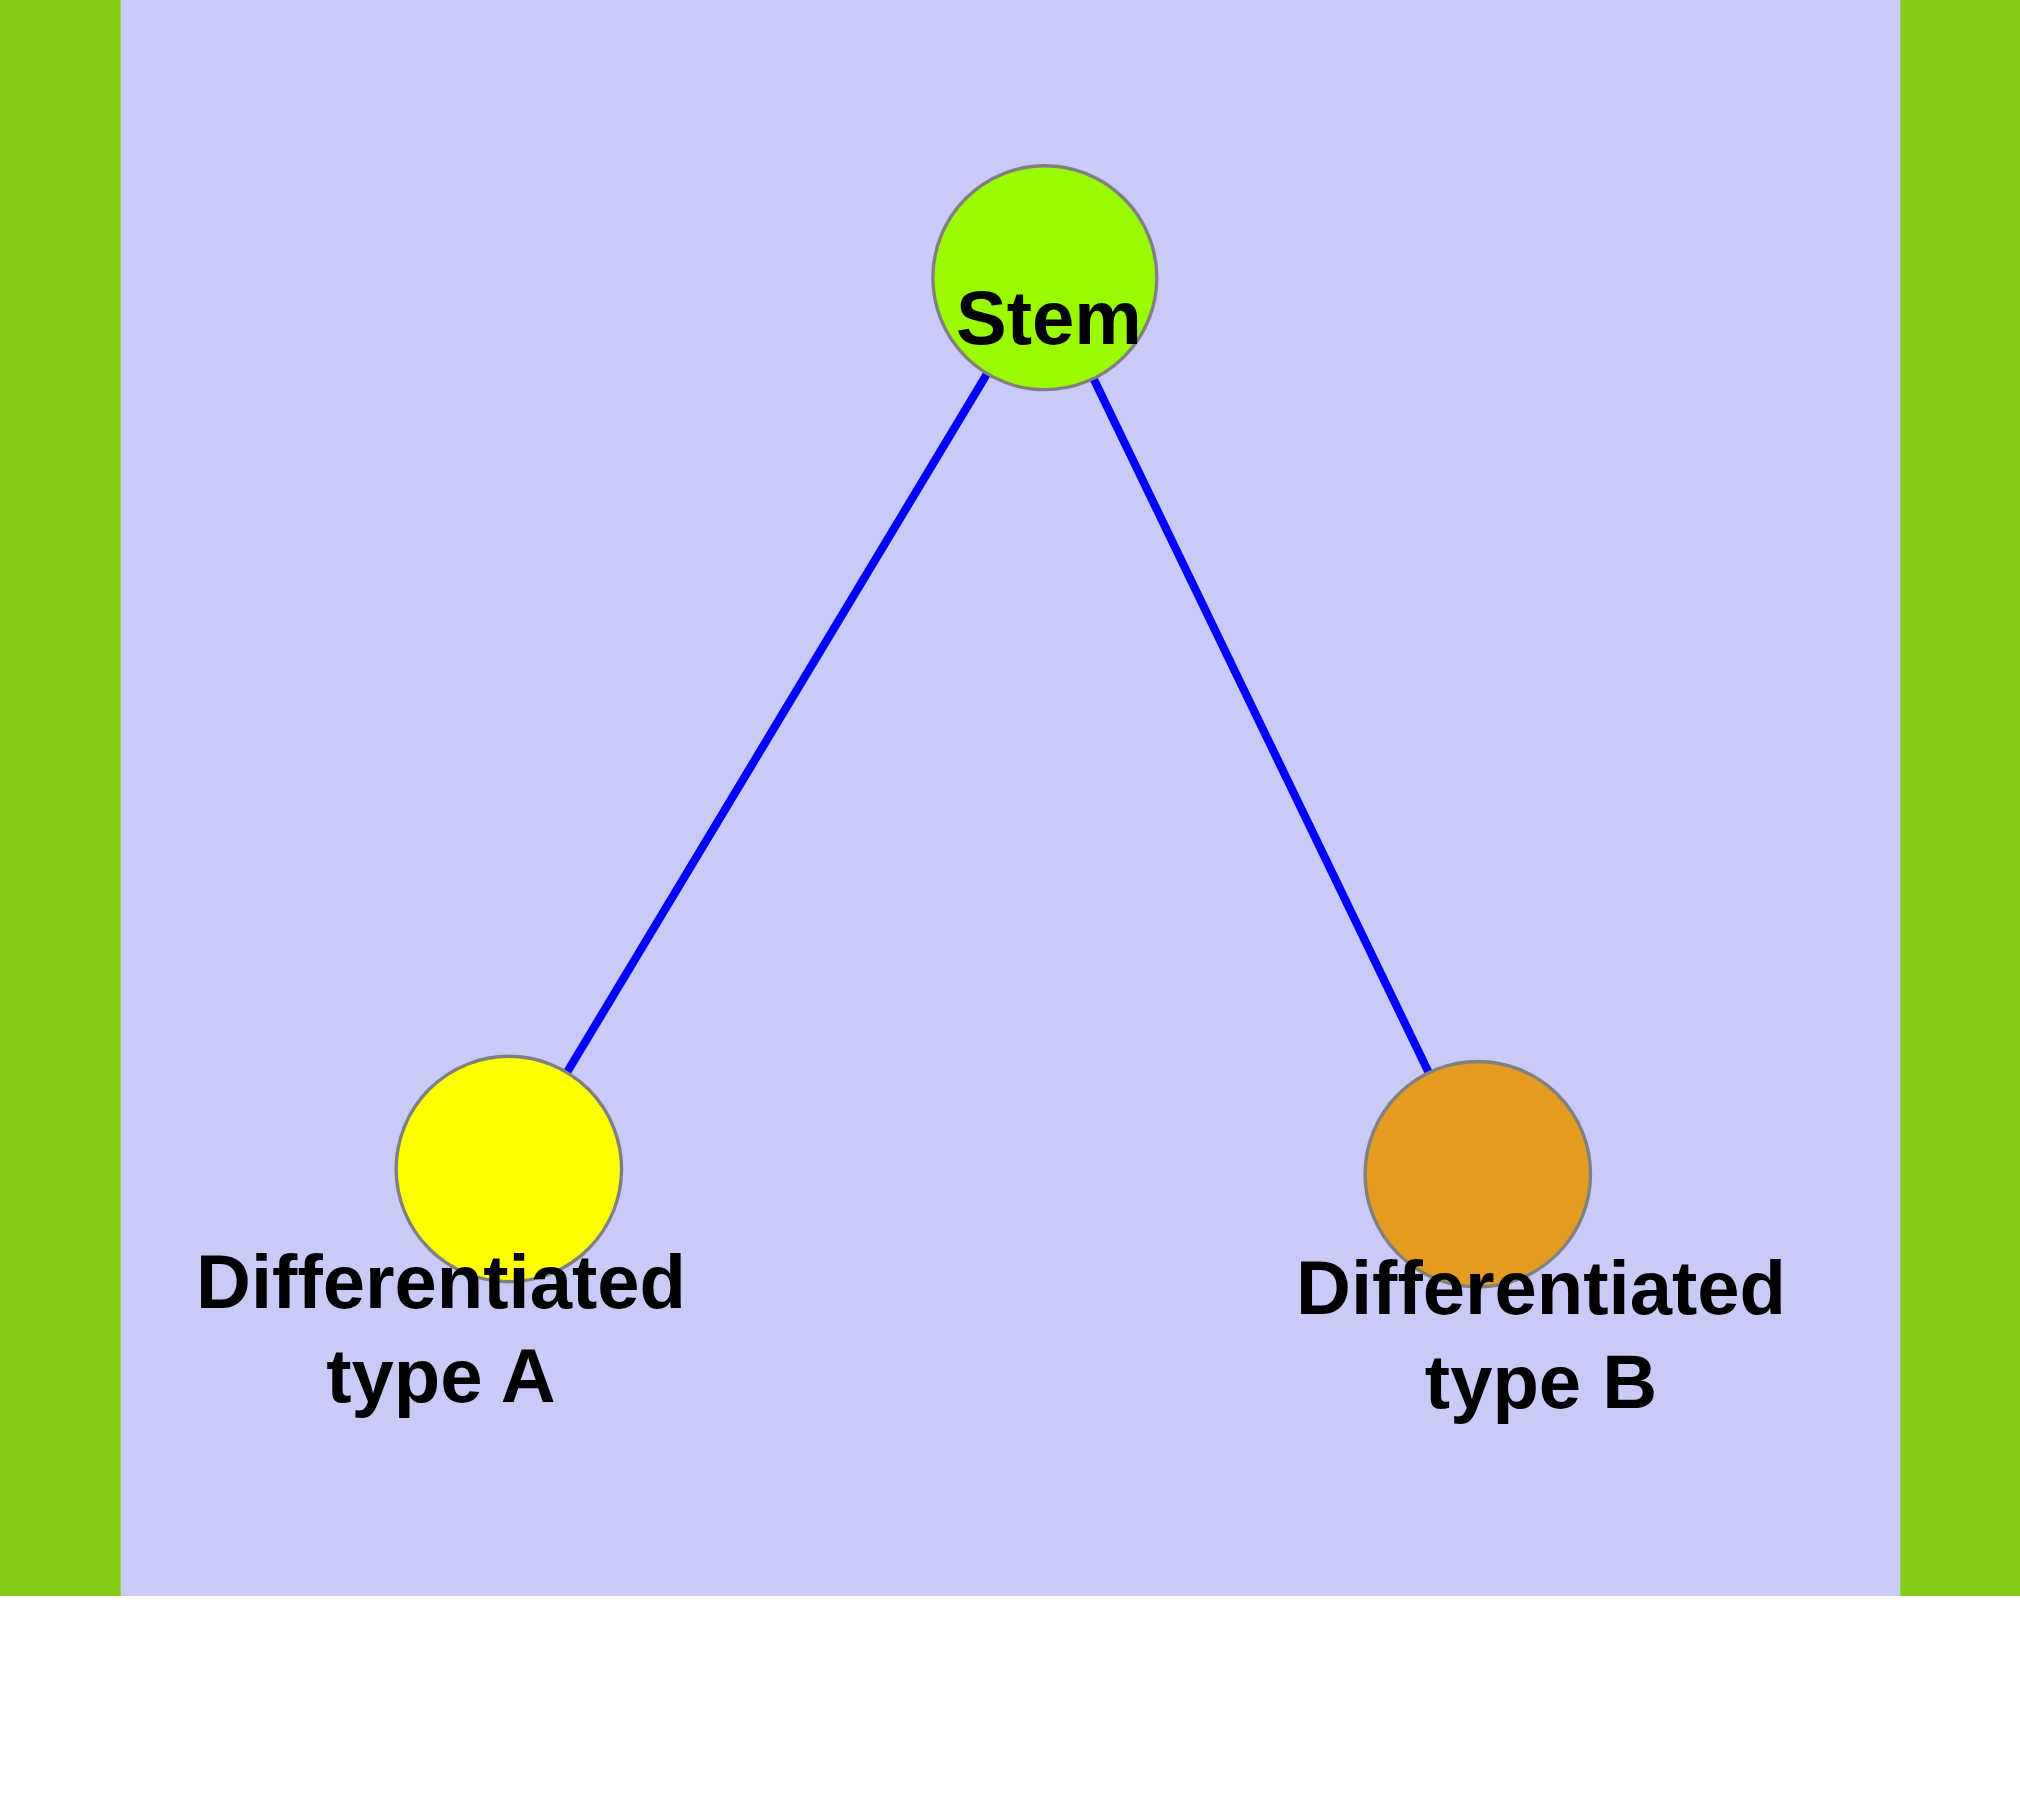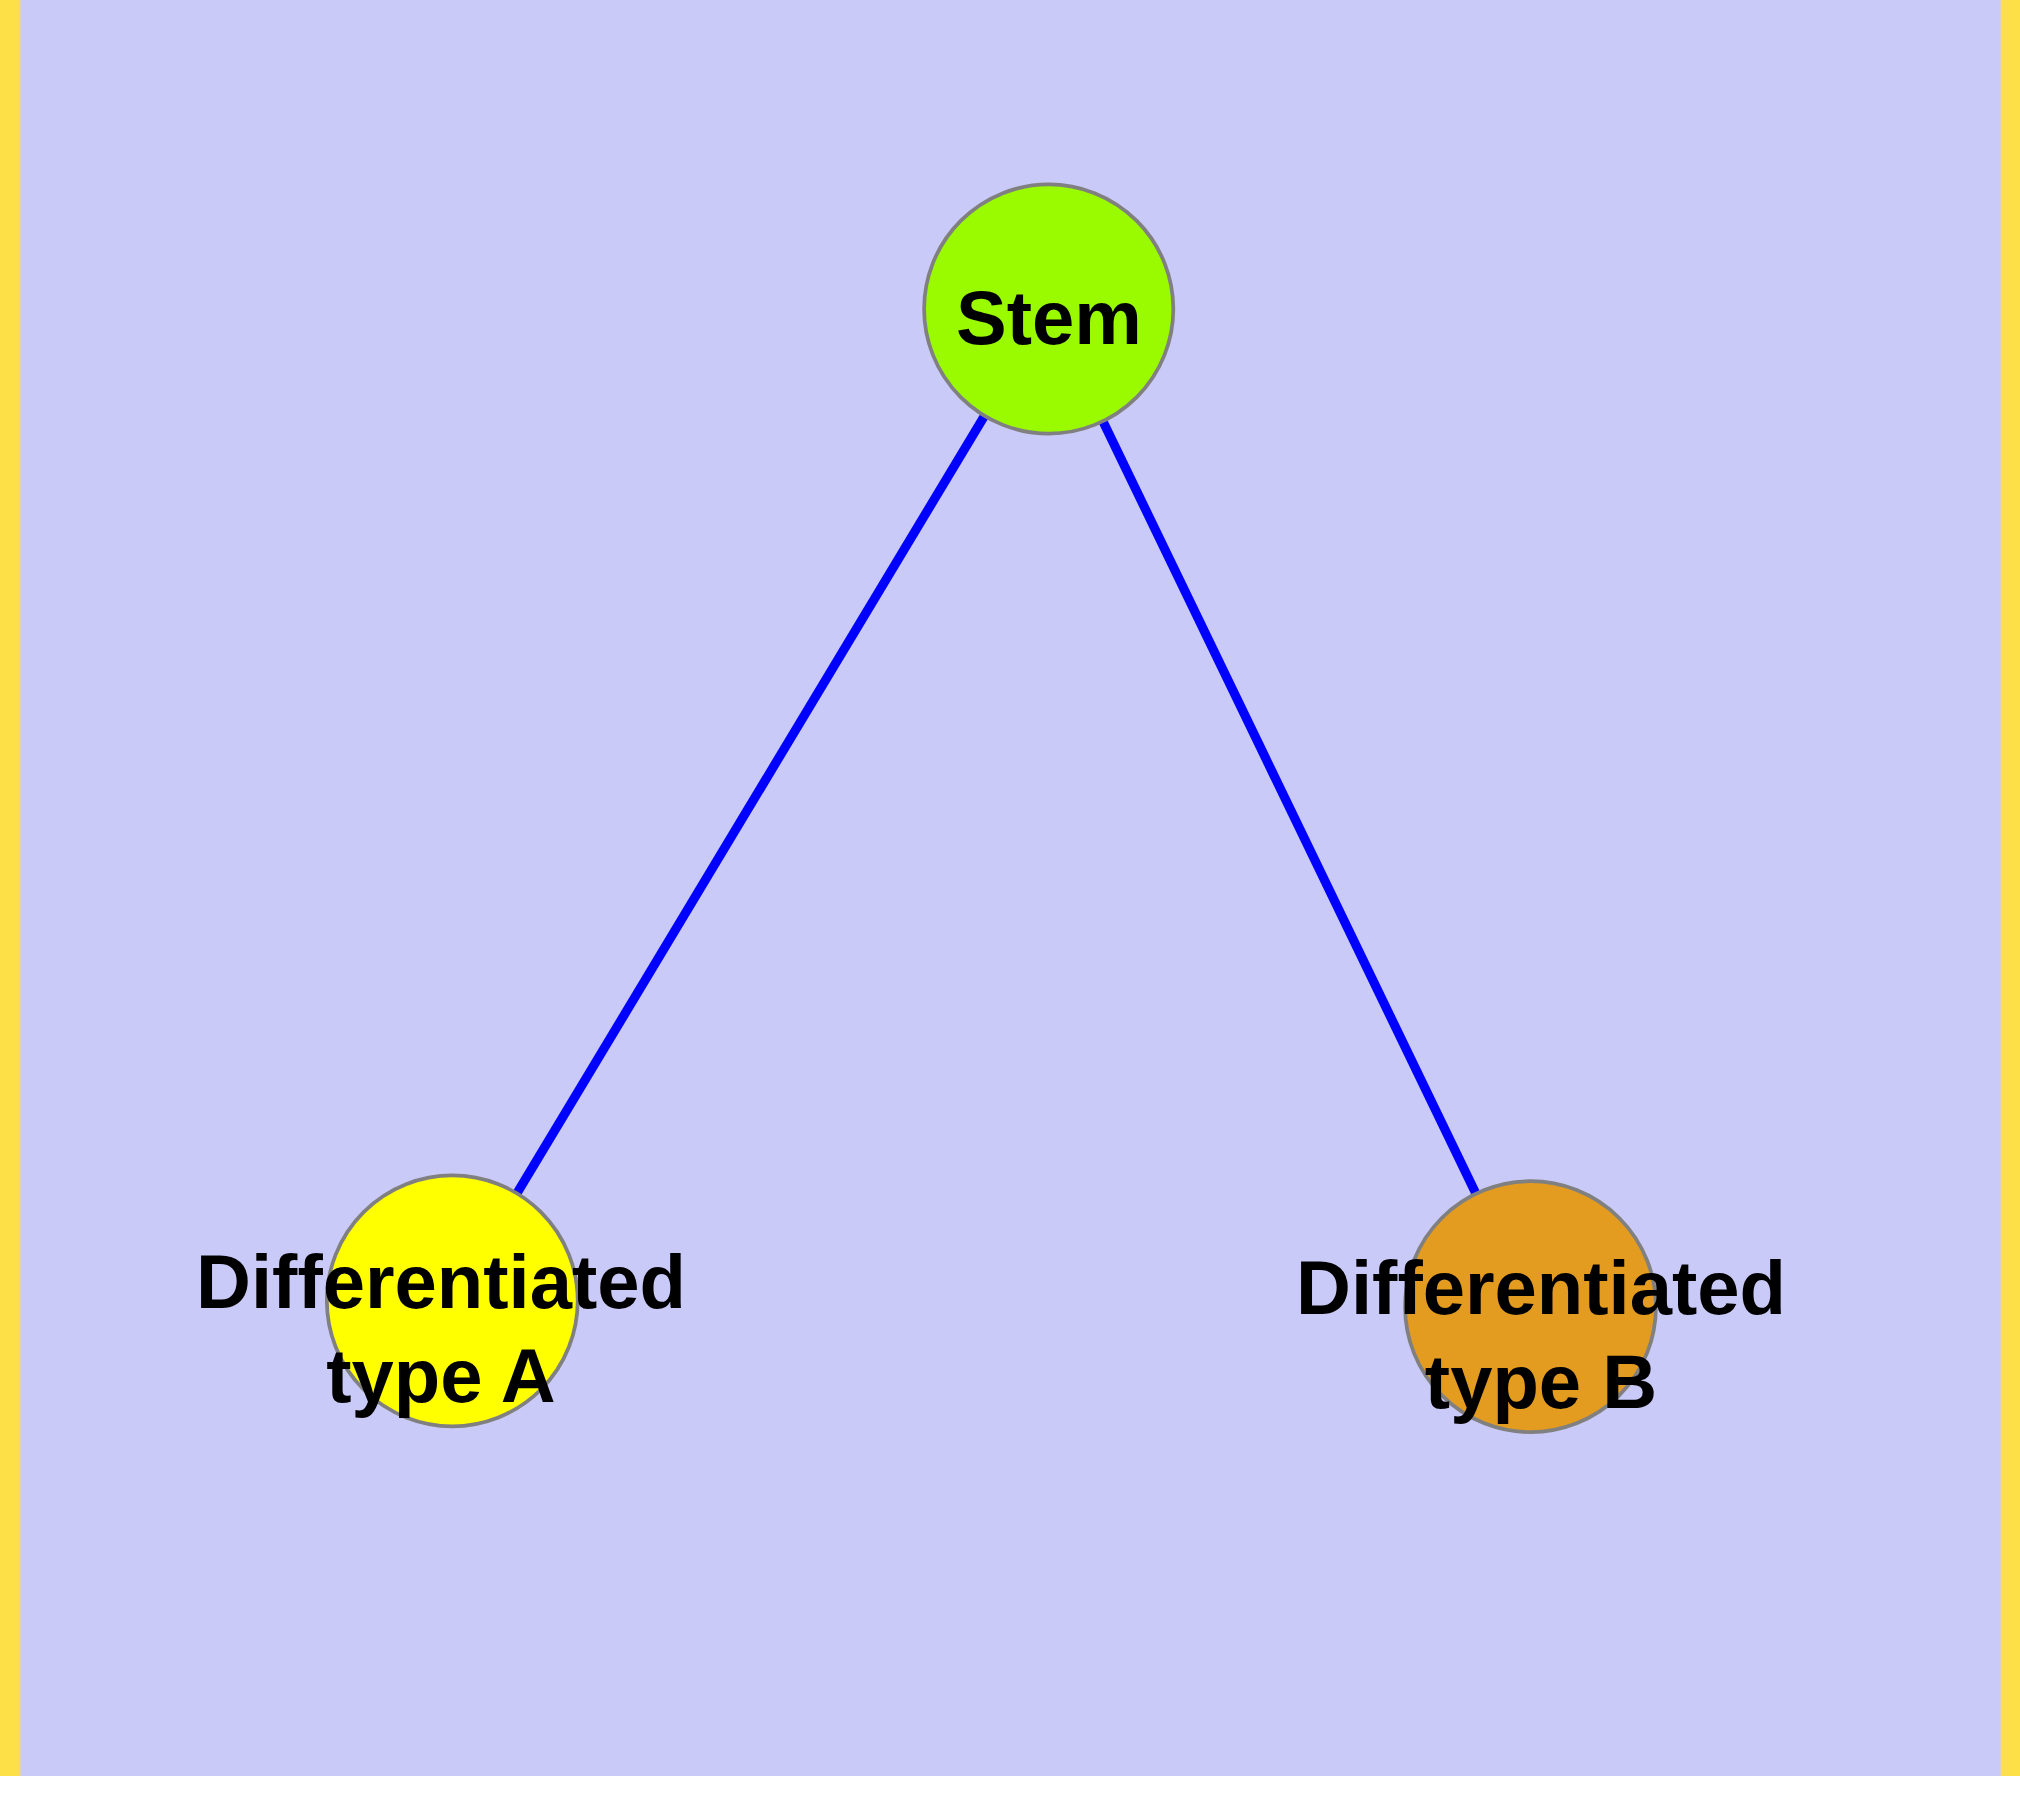--- a/index.html
+++ b/index.html
@@ -2,22 +2,22 @@
 <html style="font-size:13.6px"><head>
 <meta charset="utf-8">
 <style>
   html, body {
     margin: 0;
     padding: 0;
   }
   .stage {
     position: relative;
     width: 2021px;
-    height: 1776px;
-    background: #fde047;
+    height: 1596px;
+    background: #84cc16;
     overflow: hidden;
     font-family: "Liberation Sans", sans-serif;
   }
   .stage svg {
     position: absolute;
     left: 0;
     top: 0;
     width: 100%;
     height: 100%;
     display: block;

